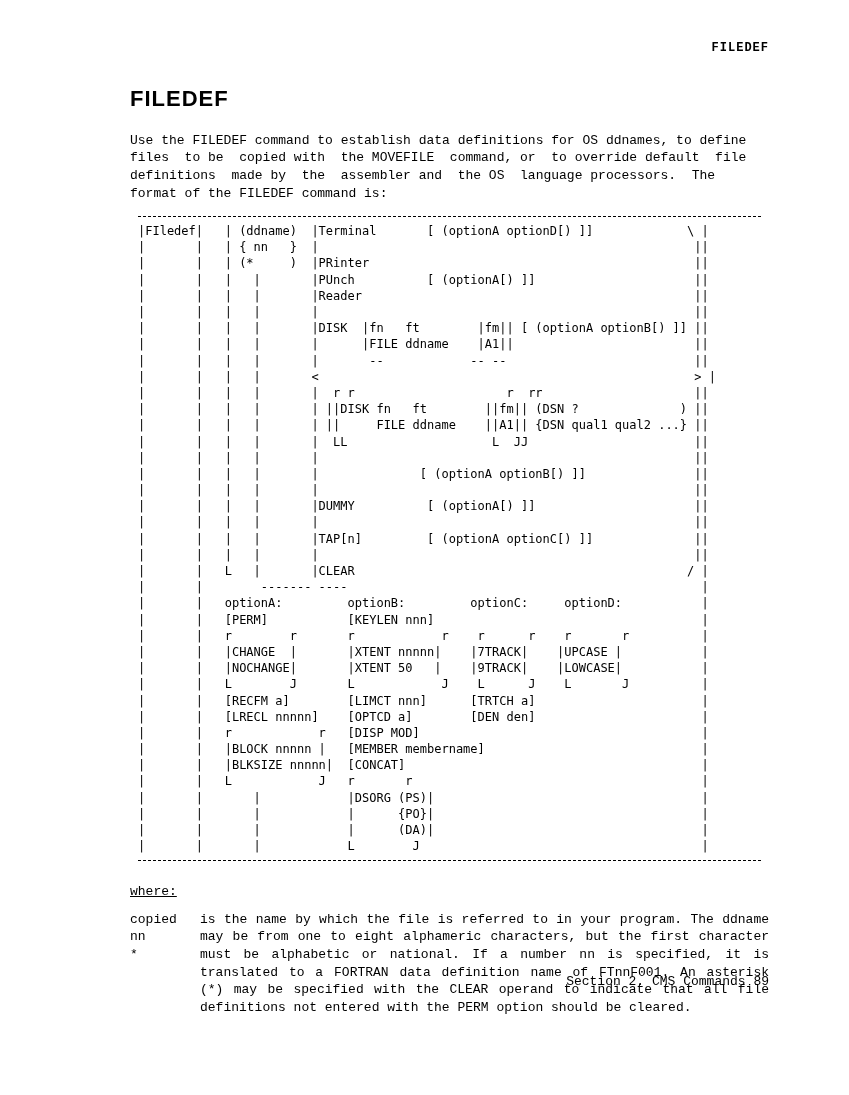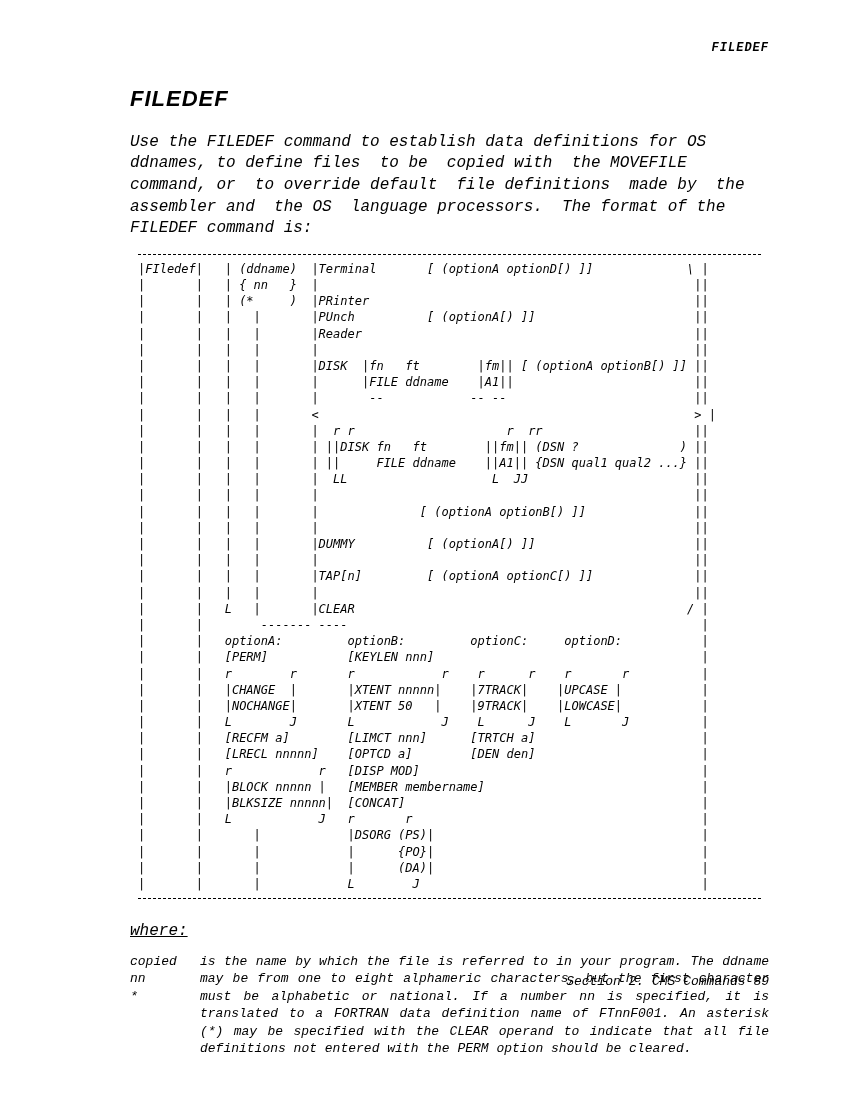--- a/index.html
+++ b/index.html
@@ -14,55 +14,54 @@
     color: #000;
     font-size: 13px;
     line-height: 1.35;
   }
   .page {
     box-sizing: border-box;
     width: 849px;
     height: 1031px;
     padding: 40px 80px 40px 130px;
     position: relative;
-    font-style: italic;
   }
   .running-head {
     text-align: right;
     font-weight: bold;
     letter-spacing: 1px;
     font-size: 12px;
   }
   h1.title {
     font-family: Arial, Helvetica, sans-serif;
     font-weight: 900;
     font-size: 22px;
     margin: 28px 0 18px 0;
     letter-spacing: 1px;
   }
   p.body {
     white-space: pre-wrap;
     margin: 0 0 14px 0;
-    font-size: 16px;
+    font-size: 13px;
   }
   pre.syntax {
     font-size: 12px;
     line-height: 1.35;
     white-space: pre;
     margin: 8px;
     padding: 6px 0;
     border-top: 1px dashed #000;
     border-bottom: 1px dashed #000;
     overflow: hidden;
   }
   .where-label {
     text-decoration: underline;
     display: inline-block;
     margin: 14px 0 10px 0;
-    font-size: 16px;
+    font-size: 13px;
   }
   .defrow {
     display: flex;
     font-size: 13px;
   }
   .defterm {
     width: 70px;
     flex: 0 0 70px;
     white-space: pre;
   }

